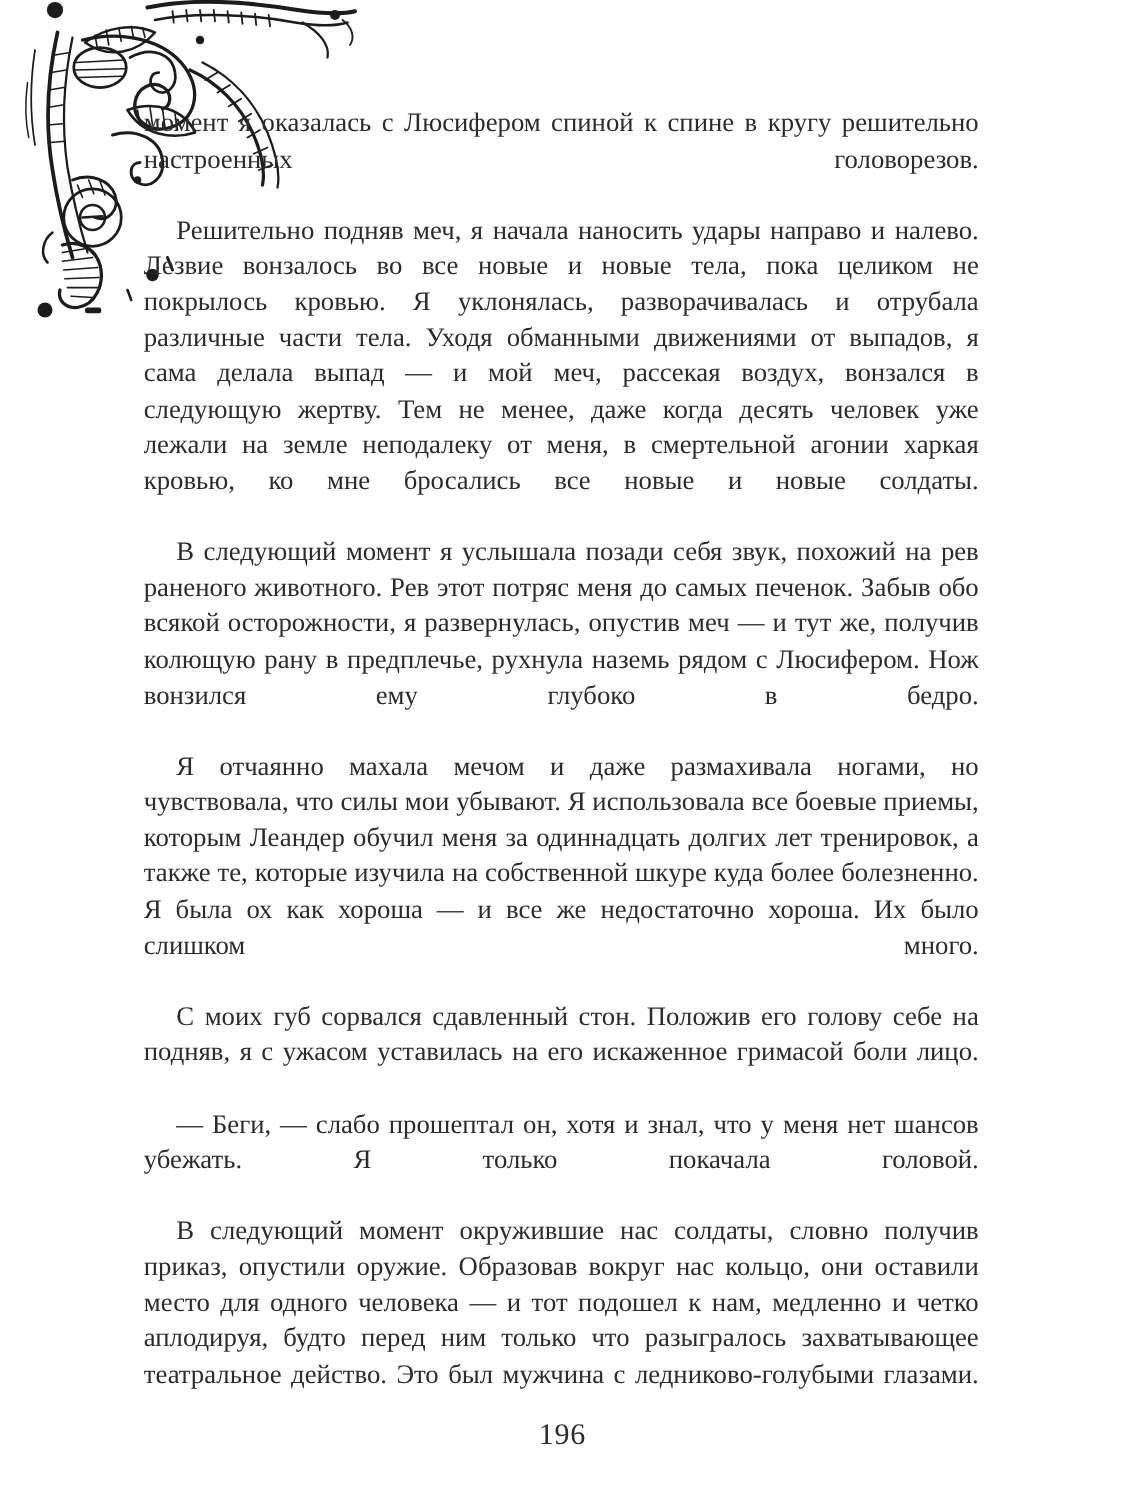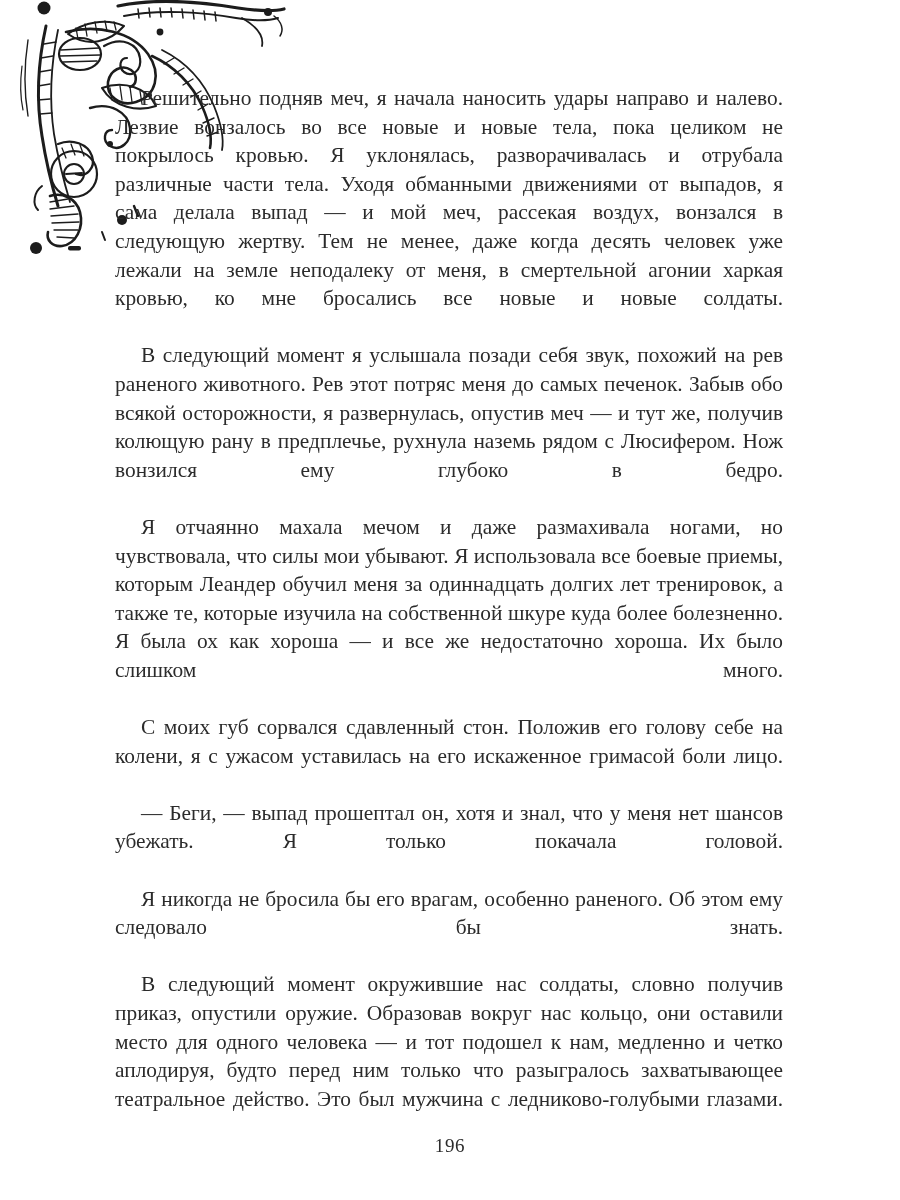--- a/index.html
+++ b/index.html
@@ -63,21 +63,21 @@
   }
 
   
   #folio {
     position: absolute;
     left: 0;
     right: 0;
     top: 1135px;
     text-align: center;
     font-family: "Liberation Serif", "DejaVu Serif", serif;
-    font-size: 19px;
+    font-size: 24px;
     letter-spacing: 0.6px;
     color: #2b2b2b;
   }
 </style>
 </head>
 <body>
 
 <div id="page">
 
   <div id="corner-ornament">
@@ -192,25 +192,25 @@
         <path d="M22 44 C18 70, 18 96, 22 120" fill="none" stroke-width="1.4"></path>
         <path d="M16 70 C14 86, 14 100, 17 114" fill="none" stroke-width="1.2"></path>
 
         <path d="M236 22 C250 30, 258 40, 256 50" fill="none" stroke-width="1.8"></path>
         <path d="M268 20 C276 26, 278 34, 274 40" fill="none" stroke-width="1.5"></path>
       </g>
     </svg>
   </div>
 
   <div id="text-column">
+    <p class="para first">момент я оказалась с Люсифером спиной к спине в кругу решительно настроенных головорезов.</p>
     <p class="para">Решительно подняв меч, я начала наносить удары направо и налево. Лезвие вонзалось во все новые и новые тела, пока целиком не покрылось кровью. Я уклонялась, разворачивалась и отрубала различные части тела. Уходя обманными движениями от выпадов, я сама делала выпад — и мой меч, рассекая воздух, вонзался в следующую жертву. Тем не менее, даже когда десять человек уже лежали на земле неподалеку от меня, в смертельной агонии харкая кровью, ко мне бросались все новые и новые солдаты.</p>
     <p class="para">В следующий момент я услышала позади себя звук, похожий на рев раненого животного. Рев этот потряс меня до самых печенок. Забыв обо всякой осторожности, я развернулась, опустив меч — и тут же, получив колющую рану в предплечье, рухнула наземь рядом с Люсифером. Нож вонзился ему глубоко в бедро.</p>
     <p class="para">Я отчаянно махала мечом и даже размахивала ногами, но чувствовала, что силы мои убывают. Я использовала все боевые приемы, которым Леандер обучил меня за одиннадцать долгих лет тренировок, а также те, которые изучила на собственной шкуре куда более болезненно. Я была ох как хороша — и все же недостаточно хороша. Их было слишком много.</p>
-    <p class="para">С моих губ сорвался сдавленный стон. Положив его голову себе на колени, я с ужасом уставилась на его искаженное гримасой боли лицо.</p>
-    <p class="para">— Беги, — выпад прошептал он, хотя и знал, что у меня нет шансов убежать. Я только покачала головой.</p>
-    <p class="para">Я никогда не бросила бы его врагам, особенно раненого. Об этом ему следовало бы знать.</p>
+    <p class="para">С моих губ сорвался сдавленный стон. Положив его голову себе на подняв, я с ужасом уставилась на его искаженное гримасой боли лицо.</p>
+    <p class="para">— Беги, — слабо прошептал он, хотя и знал, что у меня нет шансов убежать. Я только покачала головой.</p>
     <p class="para">В следующий момент окружившие нас солдаты, словно получив приказ, опустили оружие. Образовав вокруг нас кольцо, они оставили место для одного человека — и тот подошел к нам, медленно и четко аплодируя, будто перед ним только что разыгралось захватывающее театральное действо. Это был мужчина с ледниково-голубыми глазами.</p>
 
   </div>
 
   <div id="folio">196</div>
 
 </div>
 
 </body></html>

